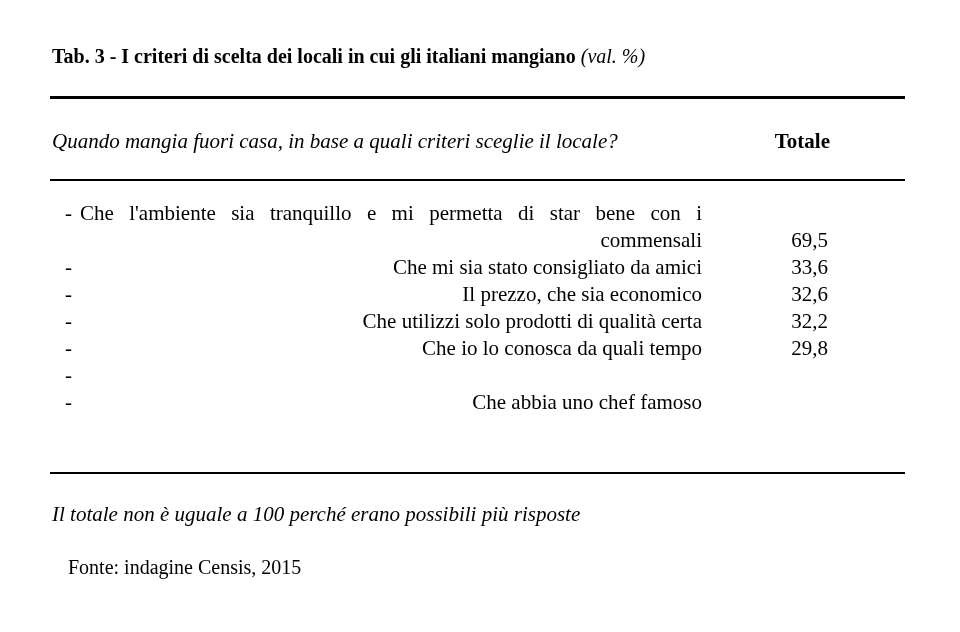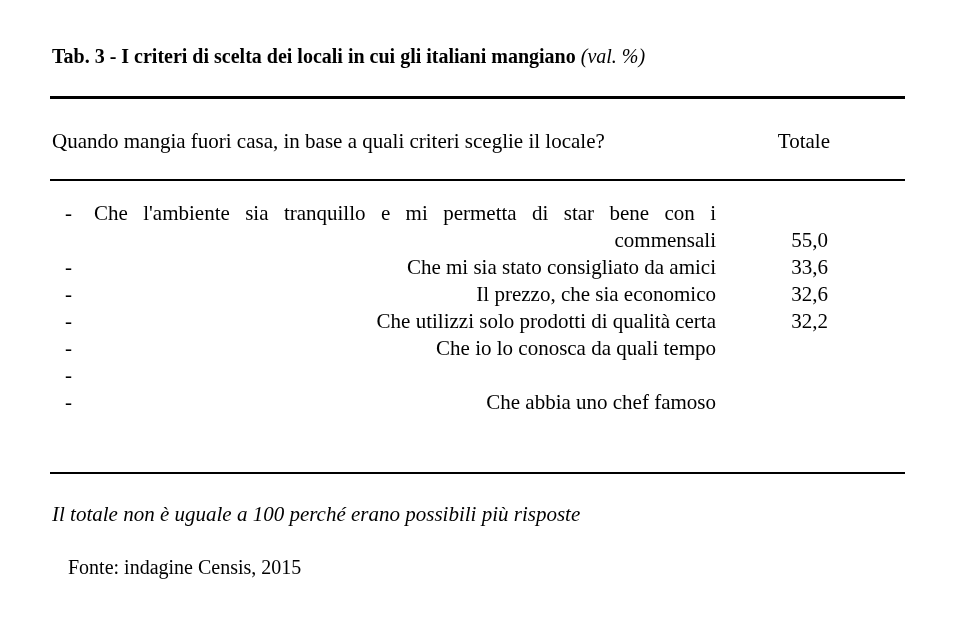--- a/index.html
+++ b/index.html
@@ -21,30 +21,30 @@
   .rule { position: absolute; left: 50px; right: 55px; background: #000000; }
   .rule-top    { top: 96px;  height: 3px; }
   .rule-head   { top: 179px; height: 2px; }
   .rule-bottom { top: 472px; height: 2px; }
 
   .thead {
     position: absolute; top: 128px; left: 52px; right: 55px;
     display: flex; align-items: baseline;
     font-size: 21px; line-height: 26px;
   }
-  .thead .question { flex: 1; }
-  .thead .totale { padding-right: 75px; }
+  .thead .question { flex: 1; font-style: italic; }
+  .thead .totale { padding-right: 75px; font-weight: bold; }
 
   .tbody {
     position: absolute; top: 200px; left: 52px; right: 55px;
     font-size: 21px; line-height: 27px;
   }
   .trow { display: flex; padding-left: 13px; }
   .trow .dash { width: 15px; align-self: flex-start; }
-  .trow .crit { width: 622px; margin-left: 14px; }
+  .trow .crit { width: 622px; }
   .trow .val  { flex: 1; text-align: right; padding-right: 77px; align-self: flex-end; }
   .crit .jline {
     white-space: nowrap;
     text-align: justify;
     text-align-last: justify;
     -moz-text-align-last: justify;
   }
   .crit .lline { white-space: nowrap; text-align: right; }
 
   .note {
@@ -77,21 +77,21 @@
   <div class="rule rule-head"></div>
 
   <div class="tbody">
 
     <div class="trow">
       <span class="dash">-</span>
       <div class="crit">
         <div class="jline">Che l'ambiente sia tranquillo e mi permetta di star bene con i</div>
         <div class="lline">commensali</div>
       </div>
-      <div class="val">55,0</div>
+      <div class="val">69,5</div>
     </div>
 
     <div class="trow">
       <span class="dash">-</span>
       <div class="crit">
         <div class="lline">Che mi sia stato consigliato da amici</div>
       </div>
       <div class="val">33,6</div>
     </div>
 
@@ -109,20 +109,21 @@
         <div class="lline">Che utilizzi solo prodotti di qualità certa</div>
       </div>
       <div class="val">32,2</div>
     </div>
 
     <div class="trow">
       <span class="dash">-</span>
       <div class="crit">
         <div class="lline">Che io lo conosca da quali tempo</div>
       </div>
+      <div class="val">29,8</div>
     </div>
 
     <div class="trow">
       <span class="dash">-</span>
     </div>
 
     <div class="trow">
       <span class="dash">-</span>
       <div class="crit">
         <div class="lline">Che abbia uno chef famoso</div>

